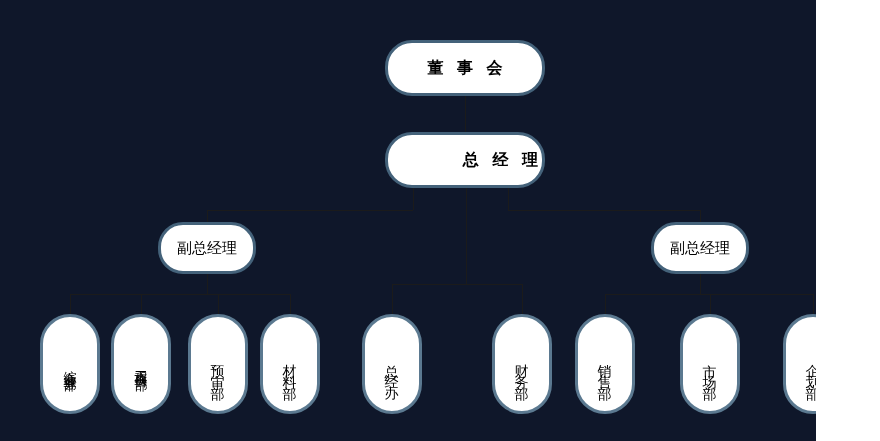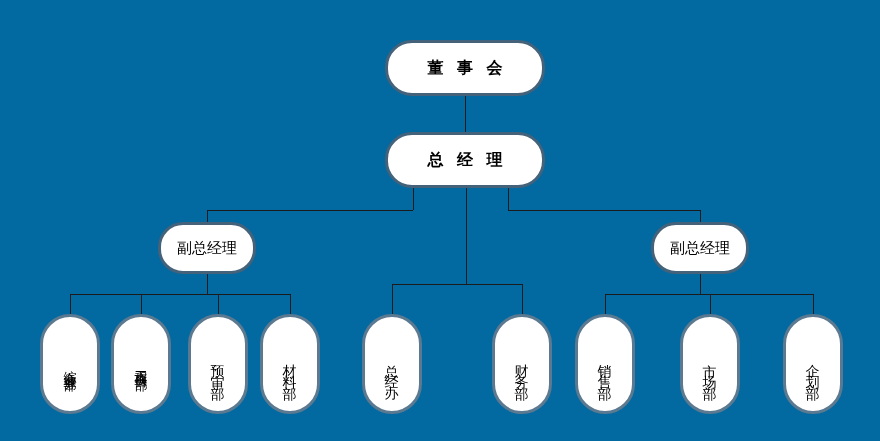--- a/index.html
+++ b/index.html
@@ -5,22 +5,22 @@
   :root{
     --line: #1b1b1b;
     --box-border: #44627a;
     --pill-border: #5b7990;
     --node-bg: #ffffff;
     --text: #000000;
   }
   html,body{margin:0;padding:0;background:#ffffff;}
   .canvas{
     position:relative;
-    width:880px;height:441px;
-    background:#0369a1;
+    width:816px;height:441px;
+    background:#0f172a;
     font-family:"DejaVu Sans", sans-serif;
     color:var(--text);
     overflow:hidden;
   }
   
   .vl,.hl{position:absolute;background:var(--line);}
   .vl{width:1px;}
   .hl{height:1px;}
   
   .node{
@@ -29,21 +29,21 @@
     background:var(--node-bg);
     display:flex;align-items:center;justify-content:center;
     text-align:center;
   }
   
   .h-node{
     border:3px solid var(--box-border);
     border-radius:27px;
   }
   .lvl1{left:385px;top:40px;width:160px;height:56px;font-size:16px;font-weight:bold;letter-spacing:4px;padding-left:4px;}
-  .lvl2{left:385px;top:132px;width:160px;height:56px;font-size:16px;font-weight:bold;letter-spacing:4px;padding-left:4px;}
+  .lvl2{left:385px;top:132px;width:160px;height:56px;font-size:16px;font-weight:bold;letter-spacing:4px;padding-left:4px;justify-content:flex-end;}
   .vp{width:98px;height:52px;font-size:15px;border-radius:25px;text-align:center;}
   .vp-left{left:158px;top:222px;}
   .vp-right{left:651px;top:222px;}
   
   .pill{
     border:3px solid var(--pill-border);
     border-radius:30px;
     width:60px;height:100px;top:314px;
   }
   .pill .v-label{

